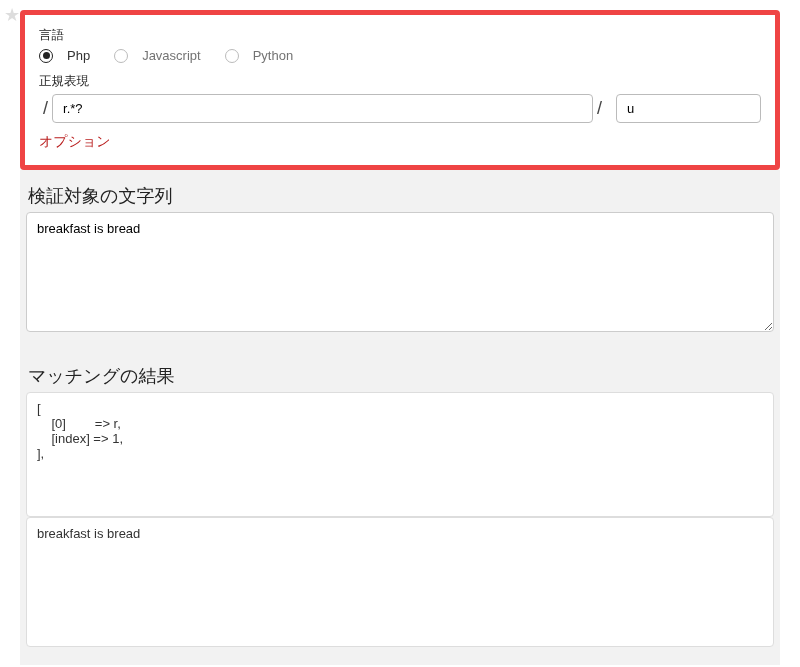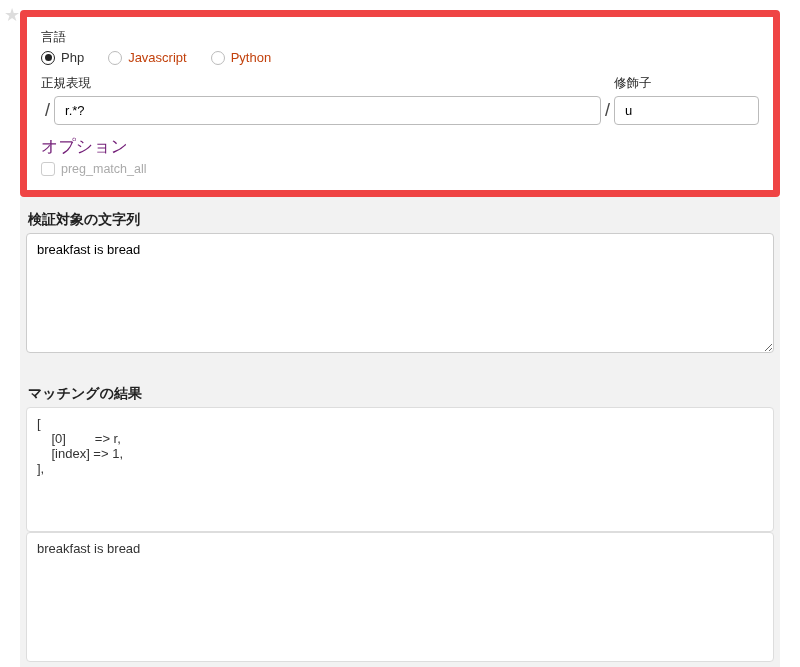--- a/index.html
+++ b/index.html
@@ -14,21 +14,21 @@
 }
 .star {
   position: absolute;
   top: 4px;
   left: 4px;
   color: #ddd;
   font-size: 18px;
 }
 .panel {
   margin: 10px 20px 0 20px;
-  border: 7px solid #ef4444;
+  border: 5px solid #ef4444;
   border-radius: 4px;
   padding: 12px 14px 14px 14px;
   background: #fff;
 }
 .section-gray {
   margin: 0 20px;
   padding: 10px 6px 18px 6px;
   background: #f2f2f2;
 }
 .label {
@@ -38,21 +38,21 @@
 }
 .radio-row {
   display: flex;
   align-items: center;
   gap: 24px;
   margin-bottom: 10px;
 }
 .radio-item {
   display: flex;
   align-items: center;
-  gap: 6px;
+  gap: 14px;
   font-size: 13px;
 }
 .radio-item .circle {
   width: 14px;
   height: 14px;
   border: 1.5px solid #888;
   border-radius: 50%;
   display: inline-flex;
   align-items: center;
   justify-content: center;
@@ -64,25 +64,26 @@
   content: "";
   width: 7px;
   height: 7px;
   background: #222;
   border-radius: 50%;
 }
 .radio-item.unselected .circle {
   border-color: #bbb;
 }
 .radio-item.unselected .lbl {
-  color: #c2410c;
+  color: #737373;
 }
 .regex-row {
   display: flex;
   align-items: flex-end;
+  gap: 10px;
 }
 .regex-col-main { flex: 1; }
 .regex-col-mod { width: 145px; }
 .regex-input-wrap {
   display: flex;
   align-items: center;
 }
 .slash {
   font-size: 18px;
   font-weight: 400;
@@ -93,44 +94,43 @@
   border: 1px solid #bbb;
   border-radius: 4px;
   padding: 6px 10px;
   font-size: 13px;
   font-family: inherit;
   width: 100%;
   background: #fff;
 }
 .options-row {
   margin-top: 10px;
-  font-size: 17px;
-  color: #701a75;
+  font-size: 14px;
+  color: #b91c1c;
 }
 .checkbox-row {
   display: flex;
   align-items: center;
   gap: 6px;
   margin-top: 4px;
   color: #aaa;
   font-size: 12.5px;
 }
 .checkbox {
   width: 14px;
   height: 14px;
   border: 1px solid #ccc;
   border-radius: 3px;
   background: #fff;
 }
 .sub-label {
-  font-size: 14px;
+  font-size: 18px;
   color: #222;
   margin: 4px 0 4px 0;
   padding-left: 2px;
-  font-weight: bold;
 }
 textarea {
   width: 100%;
   border: 1px solid #ccc;
   border-radius: 4px;
   padding: 8px 10px;
   font-size: 13px;
   font-family: inherit;
   background: #fff;
   resize: vertical;
@@ -174,30 +174,25 @@
   <div class="regex-row">
     <div class="regex-col-main">
       <div class="label">正規表現</div>
       <div class="regex-input-wrap">
         <span class="slash">/</span>
         <input type="text" value="r.*?" style="">
         <span class="slash">/</span>
       </div>
     </div>
     <div class="regex-col-mod">
-      <div class="label">修飾子</div>
       <input type="text" value="u" style="">
     </div>
   </div>
 
   <div class="options-row">オプション</div>
-  <div class="checkbox-row">
-    <span class="checkbox"></span>
-    <span>preg_match_all</span>
-  </div>
 </div>
 
 <div class="section-gray">
   <div class="sub-label">検証対象の文字列</div>
   <textarea class="textarea-test" style="">breakfast is bread</textarea>
 
   <div class="sub-label" style="margin-top:29px">マッチングの結果</div>
   <div class="result-box match-box">[
     [0]        =&gt; r,
     [index] =&gt; 1,

